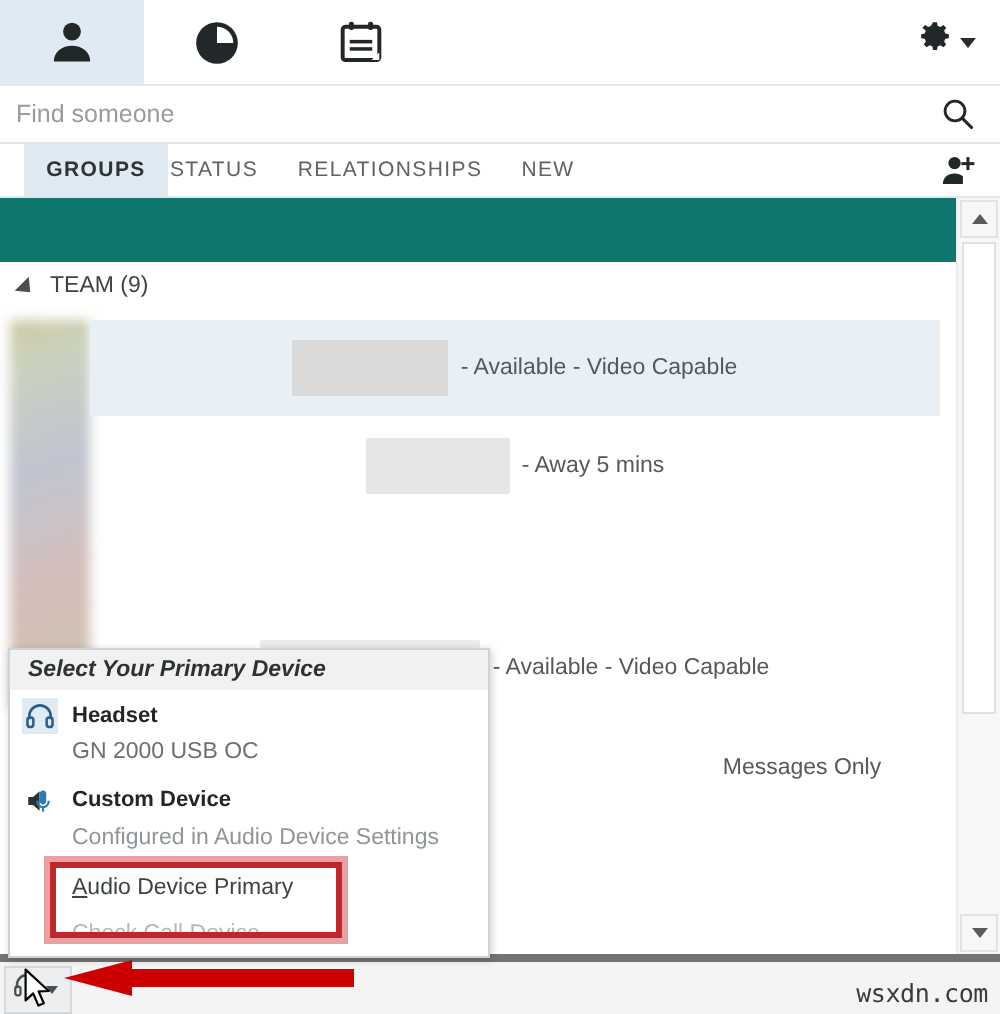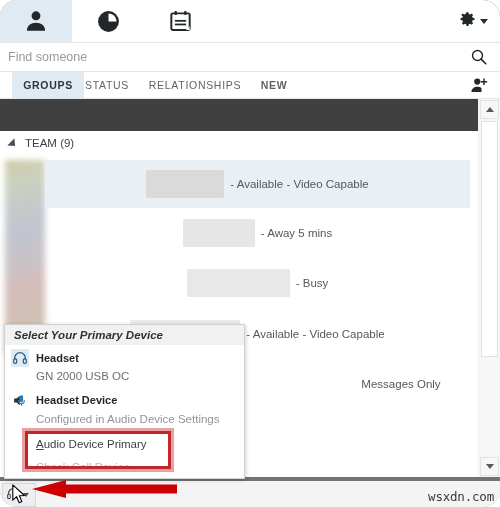--- a/index.html
+++ b/index.html
@@ -14,23 +14,22 @@
     overflow: hidden;
     position: relative;
     -webkit-font-smoothing: antialiased;
   }
 
   #app {
     position: absolute;
     left: 0; top: 0;
     width: 500px;
     height: 507px;
-    background: #404040;
+    background: #0f766e;
     overflow: hidden;
-    border-radius: 17px;
   }
 
   
   .navbar {
     position: absolute;
     left: 0; top: 0;
     width: 500px;
     height: 43px;
     background: #ffffff;
     border-bottom: 1px solid #e3e6e8;
@@ -459,21 +458,21 @@
         <circle cx="10" cy="10" r="6.6" fill="none" stroke="#22272a" stroke-width="1.9"></circle>
         <line x1="14.8" y1="14.8" x2="21" y2="21" stroke="#22272a" stroke-width="2.1" stroke-linecap="round"></line>
       </svg>
     </span>
   </div>
 
   <div class="tabstrip">
     <div class="tab selected" style="left:0px;width:72px;">GROUPS</div>
     <div class="tab" style="left:76px;width:62px;">STATUS</div>
     <div class="tab" style="left:140px;width:110px;">RELATIONSHIPS</div>
-    <div class="tab" style="left:250px;width:48px;font-weight:bold;">NEW</div>
+    <div class="tab" style="left:250px;width:48px;">NEW</div>
 
     <span class="addcontact">
       <svg width="19" height="19" viewBox="0 0 24 24">
         <circle cx="9.2" cy="7" r="3.9" fill="#22272a"></circle>
         <path d="M1.8 20.2c0-4.2 3.3-6.7 7.4-6.7 2.1 0 4 .65 5.3 1.8v4.9z" fill="#22272a"></path>
         <rect x="16.7" y="3.2" width="1.9" height="8.2" fill="#22272a"></rect>
         <rect x="13.5" y="6.4" width="8.2" height="1.9" fill="#22272a"></rect>
       </svg>
     </span>
   </div>
@@ -490,24 +489,20 @@
     <div class="contact-row selected" style="top:29px;">
       <span class="name-redact" style="width:78px;"></span>
       <span class="contact-status">- Available - Video Capable</span>
     </div>
 
     <div class="contact-row" style="top:78px;">
       <span class="name-redact" style="width:72px;background:#e6e6e6;"></span>
       <span class="contact-status">- Away 5 mins</span>
     </div>
 
-    <div class="contact-row" style="top:128px;">
-      <span class="name-redact" style="width:103px;background:#e8e8e8;"></span>
-      <span class="contact-status">- Busy</span>
-    </div>
 
     <div class="contact-row" style="top:179px;">
       <span class="name-redact" style="width:110px;background:#ebebeb;"></span>
       <span class="contact-status">- Available - Video Capable</span>
     </div>
 
     <div class="contact-row" style="top:229px;">
       <span class="name-redact" style="width:90px;background:#ededed;visibility:hidden;"></span>
       <span class="contact-status" style="margin-left:197px;">Messages Only</span>
     </div>
@@ -557,21 +552,21 @@
 
     <div class="dev-item" style="top:64px;">
       <span class="dev-icon">
         <svg width="17" height="17" viewBox="0 0 24 24">
           <path d="M3 9.2h3.4L11 5.2v13.6L6.4 14.8H3z" fill="#2b2f31"></path>
           <path d="M13.4 4.6c1.3 0 2.3 1 2.3 2.3v5.2c0 1.3-1 2.3-2.3 2.3s-2.3-1-2.3-2.3V6.9c0-1.3 1-2.3 2.3-2.3z" fill="#2b7cb8"></path>
           <path d="M9.4 11.8v.6a4 4 0 0 0 8 0v-.6" fill="none" stroke="#2b7cb8" stroke-width="1.5"></path>
           <rect x="12.7" y="16.2" width="1.5" height="3.3" fill="#2b7cb8"></rect>
         </svg>
       </span>
-      <span class="dev-label">Headset Device</span>
+      <span class="dev-label">Custom Device</span>
     </div>
 
     <div class="dev-sub" style="top:88px;color:#8f9598;">Configured in Audio Device Settings</div>
 
     <div class="menu-item" style="top:113px;">
       <span class="acc">A</span><span>udio Device Primary</span>
     </div>
 
     <div class="menu-item disabled" style="top:136px;">Check Call Device</div>
 

